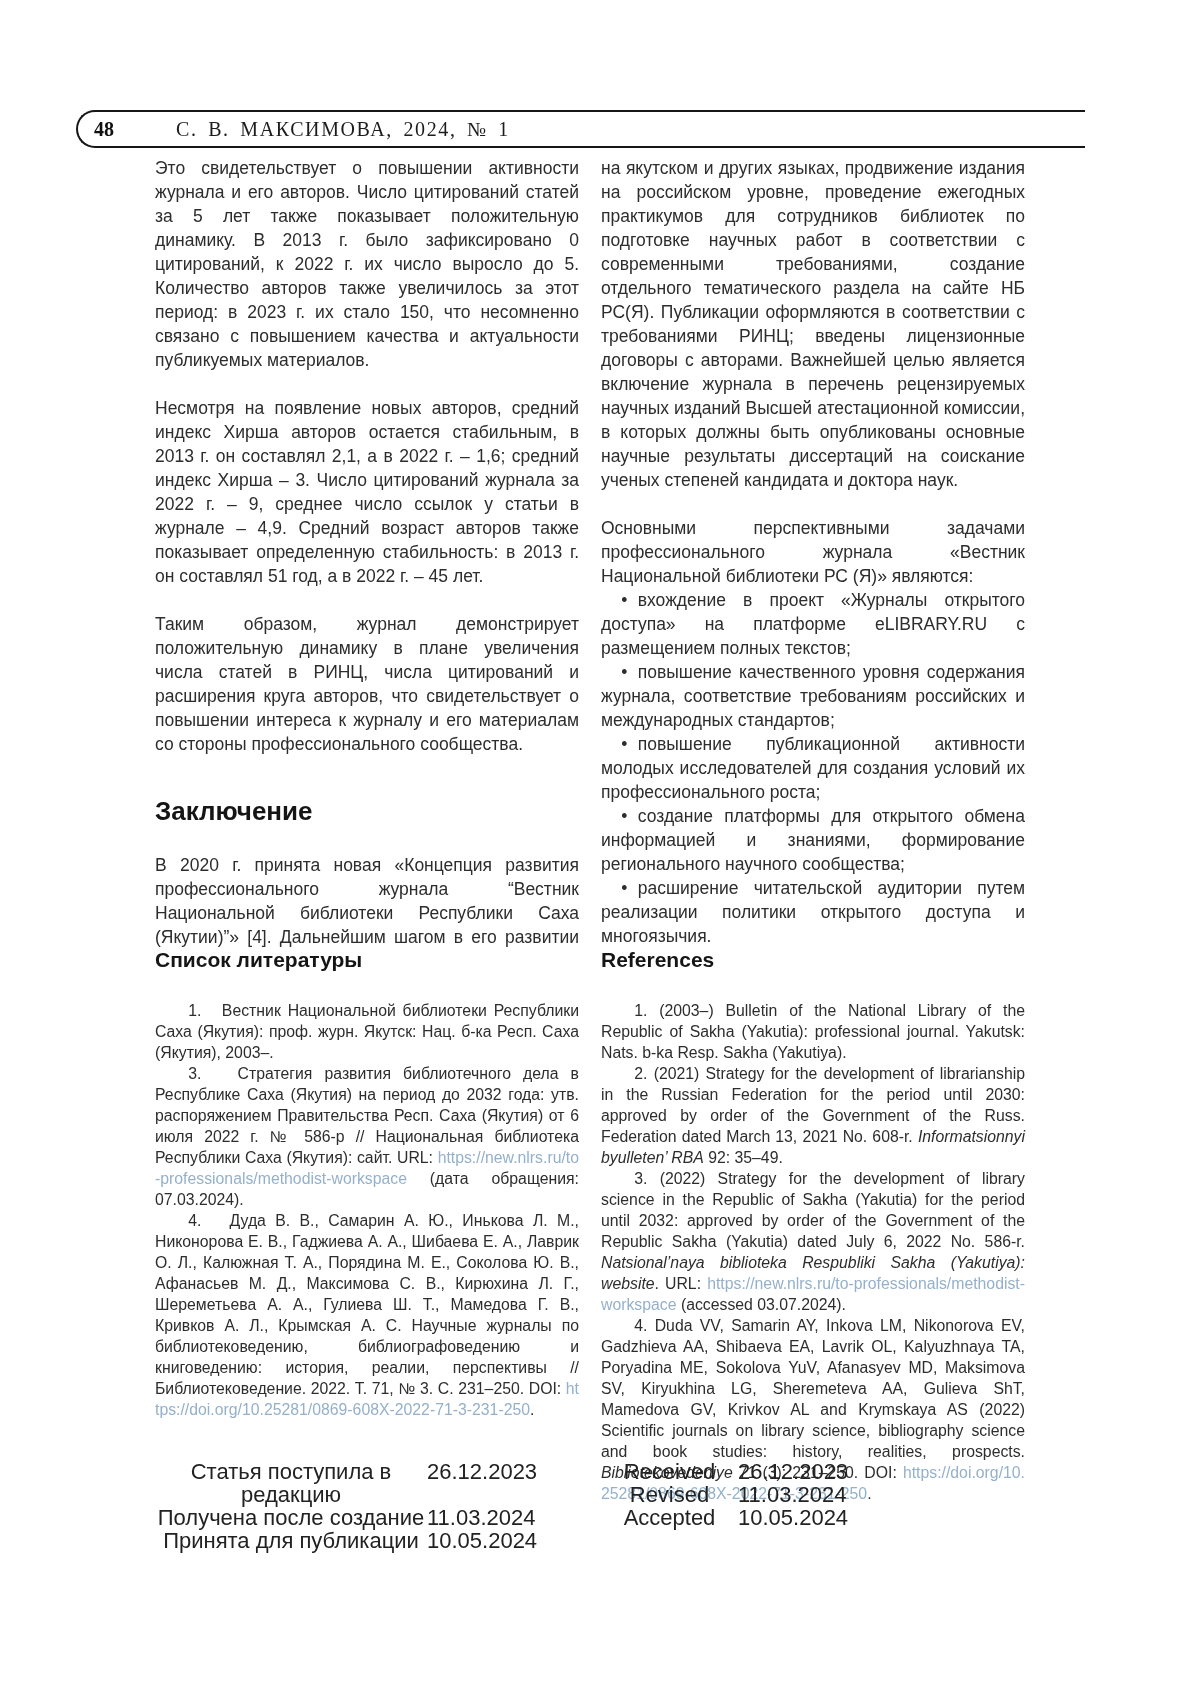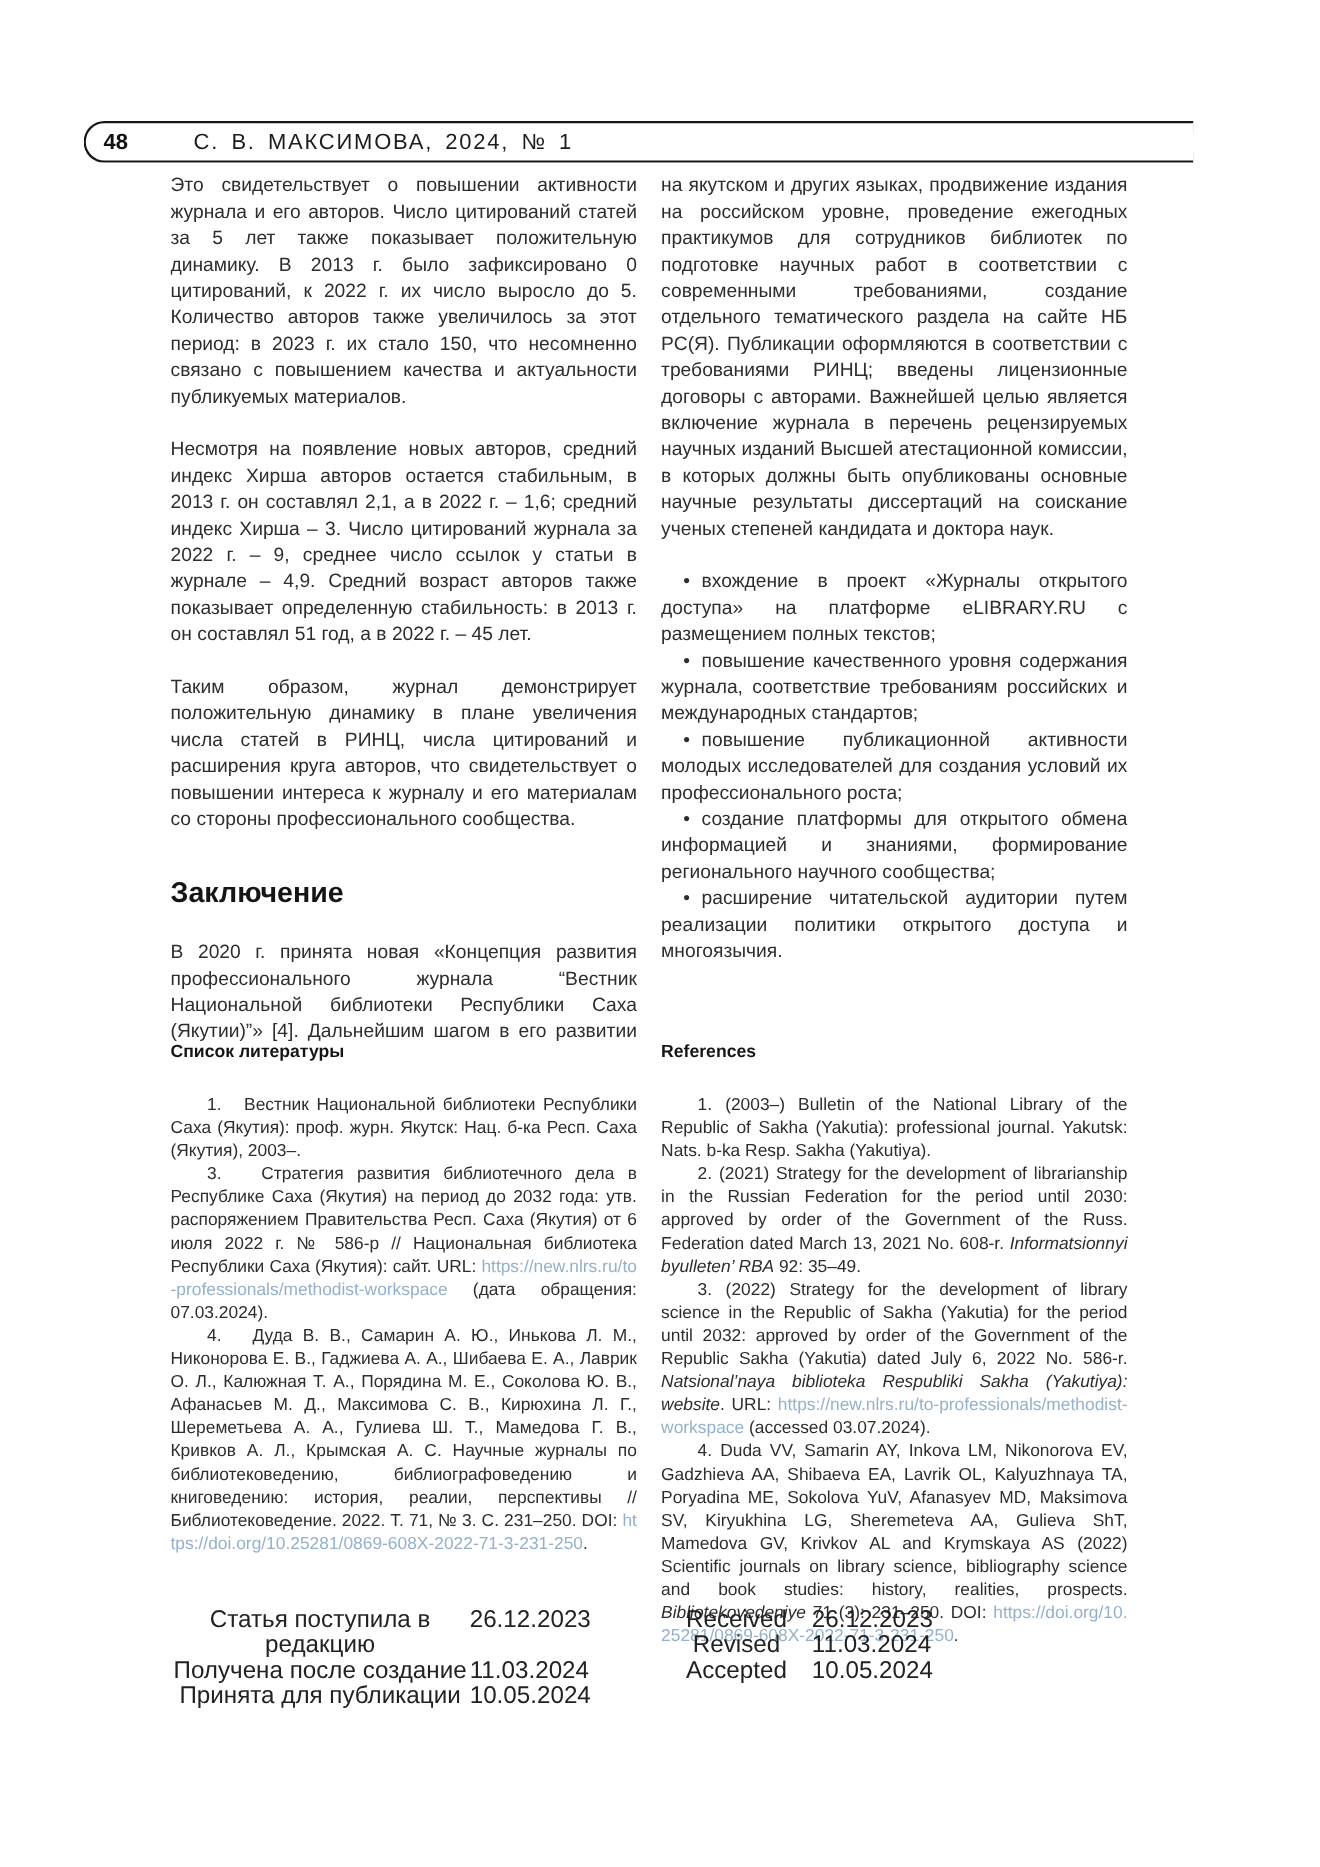--- a/index.html
+++ b/index.html
@@ -10,21 +10,21 @@
     color:#2d2d2d;
     -webkit-font-smoothing:antialiased;
   }
   .page { position:absolute; inset:0; background:#fff; }
 
   
   .header-bar {
     position:absolute; left:76px; top:110px; width:1009px; height:38px;
     border:2.5px solid #161616; border-right:0;
     border-radius:19px 0 0 19px;
-    display:flex; align-items:center; padding-left:16px;
+    display:flex; align-items:center; padding-left:16px;font-family:Liberation Serif, serif;
   }
   .page-num { font-weight:bold; font-size:20px; color:#111; width:44px; }
   .running-title {
     font-size:20px; color:#1c1c1c; letter-spacing:1.6px; word-spacing:4px;
     margin-left:38px; white-space:nowrap;
   }
 
   
   .textcol { position:absolute; top:156px; width:424px; height:792px; overflow:hidden; }
   .textcol.left  { left:155px; }
@@ -42,21 +42,21 @@
   .bullets li {
     font-size:17.5px; line-height:24px; text-align:justify;
     text-indent:1.15em; margin:0;
   }
   .bullets li::before { content:"\2022"; margin-right:0.6em; }
 
   
   .refscol { position:absolute; top:948px; width:424px; }
   .refscol.left  { left:155px; }
   .refscol.right { left:601px; }
-  h2.refs-h { font-size:16px; font-weight:bold; color:#151515; margin:0 0 28px 0; }
+  h2.refs-h { font-size:21px; font-weight:bold; color:#151515; margin:0 0 28px 0; }
   .ref-item {
     font-size:15.8px; line-height:21px; text-align:justify;
     text-indent:2.1em; color:#2d2d2d;
   }
   .ref-item .it { font-style:italic; }
   .ref-item a {
     color:var(--link, #94b0ca); text-decoration:none; word-break:break-all;
   }
 
   
@@ -82,20 +82,21 @@
   <div class="textcol left">
     <p class="body-p">Это свидетельствует о повышении активности журнала и его авторов. Число цитирований статей за 5 лет также показывает положительную динамику. В 2013 г. было зафиксировано 0 цитирований, к 2022 г. их число выросло до 5. Количество авторов также увеличилось за этот период: в 2023 г. их стало 150, что несомненно связано с повышением качества и актуальности публикуемых материалов.</p>
     <p class="body-p">Несмотря на появление новых авторов, средний индекс Хирша авторов остается стабильным, в 2013 г. он составлял 2,1, а в 2022 г. – 1,6; средний индекс Хирша – 3. Число цитирований журнала за 2022 г. – 9, среднее число ссылок у статьи в журнале – 4,9. Средний возраст авторов также показывает определенную стабильность: в 2013 г. он составлял 51 год, а в 2022 г. – 45 лет.</p>
     <p class="body-p tight">Таким образом, журнал демонстрирует положительную динамику в плане увеличения числа статей в РИНЦ, числа цитирований и расширения круга авторов, что свидетельствует о повышении интереса к журналу и его материалам со стороны профессионального сообщества.</p>
     <h2 class="section-h">Заключение</h2>
     <p class="body-p tight">В 2020 г. принята новая «Концепция развития профессионального журнала “Вестник Национальной библиотеки Республики Саха (Якутии)”» [4]. Дальнейшим шагом в его развитии стало увеличение доли публикаций ведущих российских исследователей, статей</p>
   </div>
 
   <div class="textcol right">
     <p class="body-p">на якутском и других языках, продвижение издания на российском уровне, проведение ежегодных практикумов для сотрудников библиотек по подготовке научных работ в соответствии с современными требованиями, создание отдельного тематического раздела на сайте НБ РС(Я). Публикации оформляются в соответствии с требованиями РИНЦ; введены лицензионные договоры с авторами. Важнейшей целью является включение журнала в перечень рецензируемых научных изданий Высшей атестационной комиссии, в которых должны быть опубликованы основные научные результаты диссертаций на соискание ученых степеней кандидата и доктора наук.</p>
+    <p class="body-p tight">Основными перспективными задачами профессионального журнала «Вестник Национальной библиотеки РС (Я)» являются:</p>
     <ul class="bullets">
       <li>вхождение в проект «Журналы открытого доступа» на платформе eLIBRARY.RU с размещением полных текстов;</li>
       <li>повышение качественного уровня содержания журнала, соответствие требованиям российских и международных стандартов;</li>
       <li>повышение публикационной активности молодых исследователей для создания условий их профессионального роста;</li>
       <li>создание платформы для открытого обмена информацией и знаниями, формирование регионального научного сообщества;</li>
       <li>расширение читательской аудитории путем реализации политики открытого доступа и многоязычия.</li>
     </ul>
   </div>
 
   <div class="refscol left">

